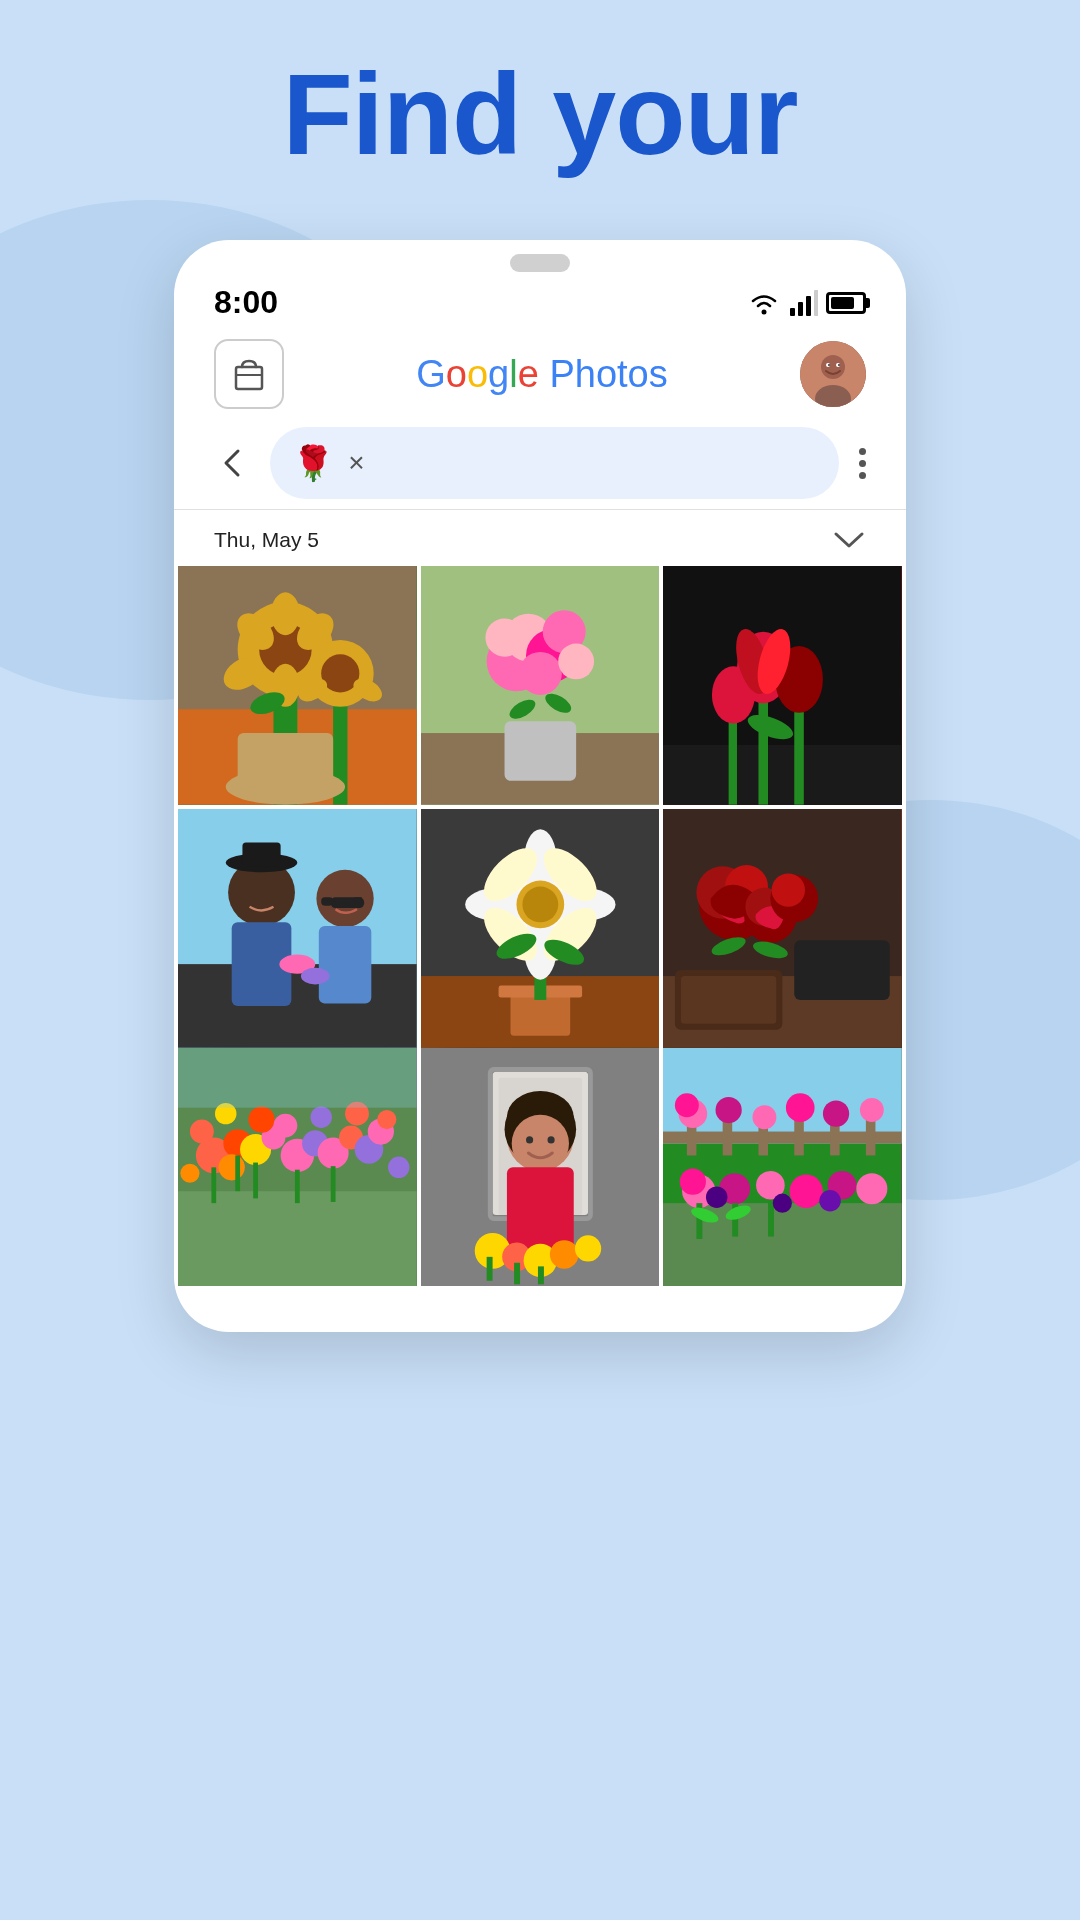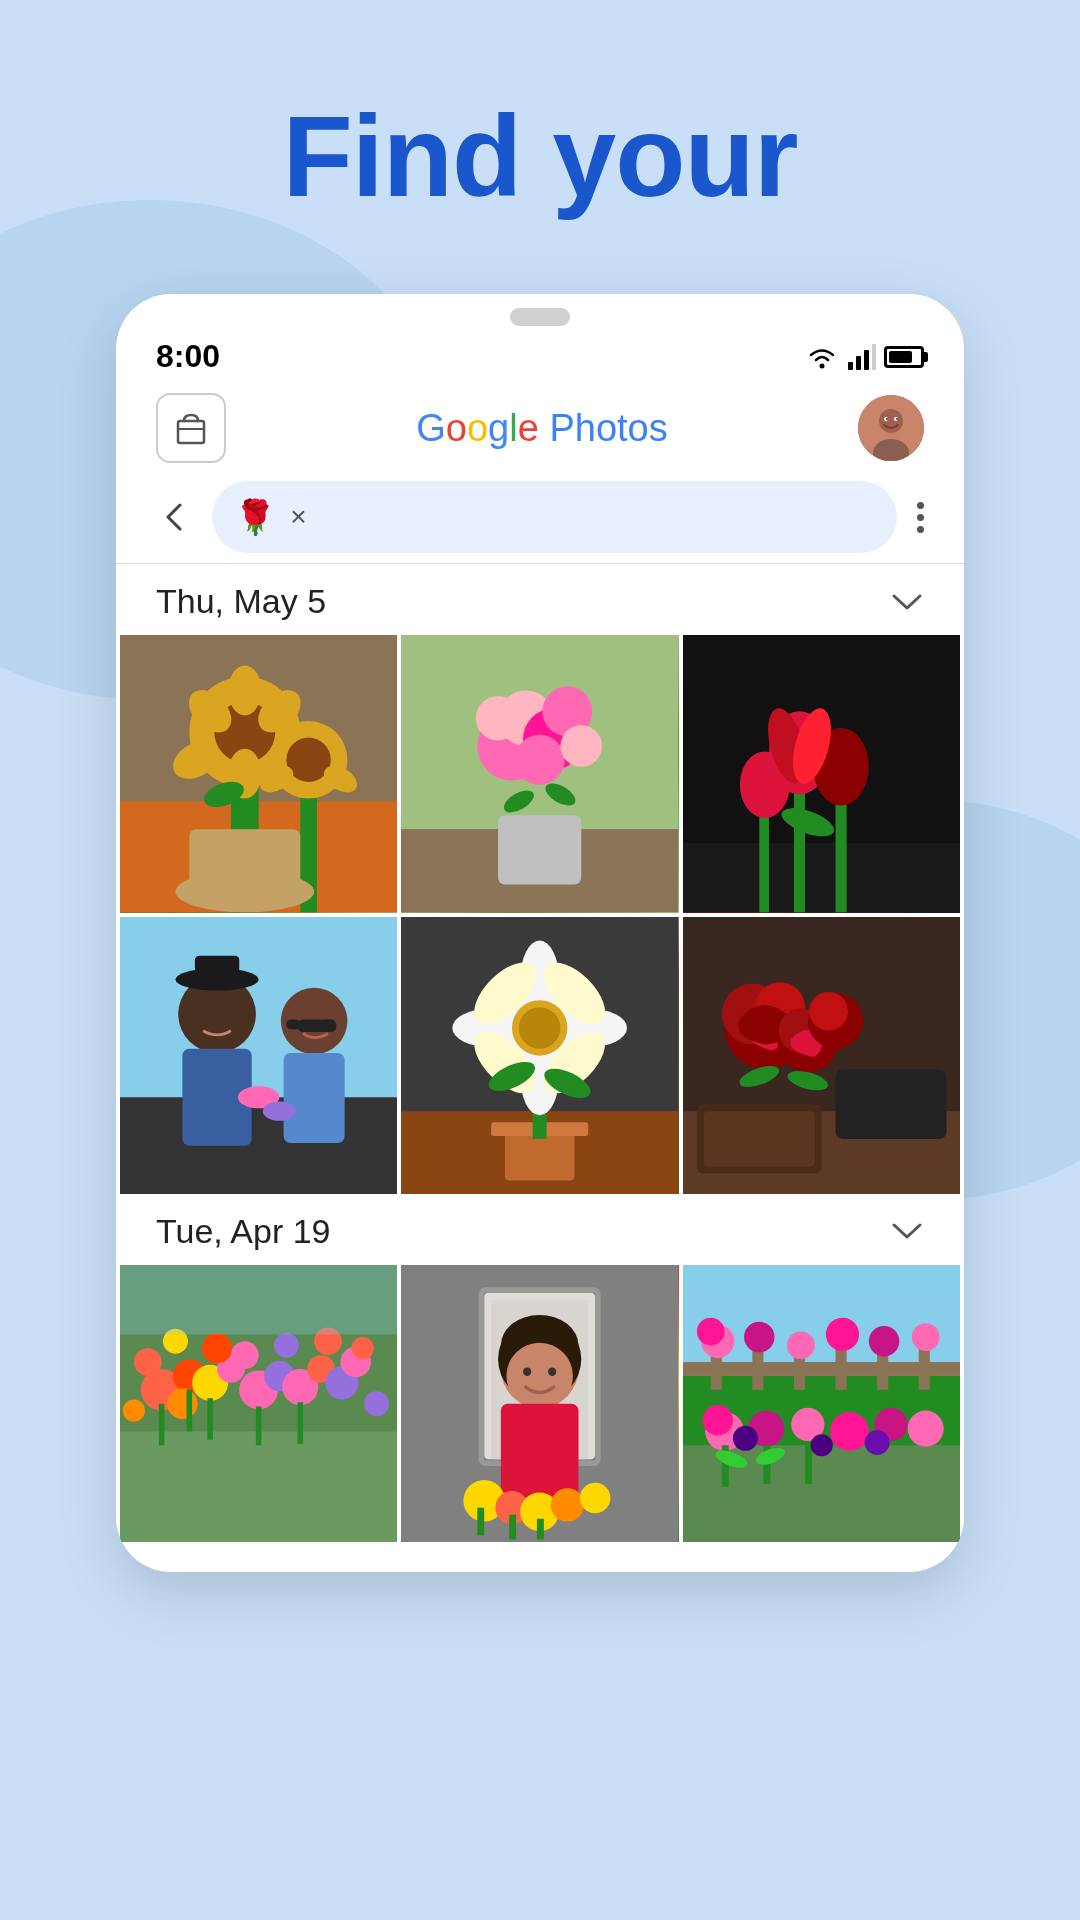--- a/index.html
+++ b/index.html
@@ -27,44 +27,44 @@
     }
     .blob2 {
       width: 500px;
       height: 400px;
       top: 800px;
       right: -100px;
     }
 
     .hero-title {
       text-align: center;
-      padding-top: 90px;
+      padding-top: 48px;
       padding-bottom: 60px;
       position: relative;
       z-index: 2;
     }
 
     .hero-title h1 {
       font-size: 115px;
       font-weight: 800;
       color: #1a56cc;
       line-height: 1.15;
       letter-spacing: -1px;
     }
 
     .phone-mockup {
       position: relative;
       z-index: 2;
-      margin: 12px auto;
-      width: 848px;
+      margin: 0 auto;
+      width: 732px;
       background: #ffffff;
       border-radius: 55px;
       box-shadow: 0 20px 60px rgba(0,0,0,0.15);
       overflow: hidden;
-      padding-bottom: 30px;
+      padding-bottom: 46px;
     }
 
     .phone-notch {
       width: 60px;
       height: 18px;
       background: #d0d0d0;
       border-radius: 10px;
       margin: 14px auto 0;
     }
 
@@ -253,21 +253,21 @@
 
     
     .date-header {
       display: flex;
       justify-content: space-between;
       align-items: center;
       padding: 18px 40px 14px;
     }
 
     .date-label {
-      font-size: 34px;
+      font-size: 21px;
       font-weight: 500;
       color: #222;
     }
 
     
     .photo-grid {
       display: grid;
       grid-template-columns: repeat(3, 1fr);
       gap: 4px;
       padding: 0 4px;
@@ -562,26 +562,20 @@
           <ellipse cx="90" cy="118" rx="15" ry="6" fill="#228B22" transform="rotate(15 90 118)"></ellipse>
 
           <rect x="10" y="135" width="90" height="50" fill="#4a2a18" rx="5"></rect>
           <rect x="15" y="140" width="80" height="40" fill="#5a3520" rx="3"></rect>
         </svg>
       </div>
     </div>
   </div>
 
   <div>
-    <div class="date-header">
-      <span class="date-label">Tue, Apr 19</span>
-      <svg width="34" height="22" viewBox="0 0 34 22" fill="none">
-        <path d="M4 5 L17 17 L30 5" stroke="#555" stroke-width="3" stroke-linecap="round" stroke-linejoin="round"></path>
-      </svg>
-    </div>
 
     <div class="photo-grid">
 
       <div class="photo-cell photo-wildflowers">
         <svg width="100%" height="100%" viewBox="0 0 200 200" preserveAspectRatio="xMidYMid slice">
           <rect width="200" height="200" fill="#5a8a50"></rect>
           <rect x="0" y="120" width="200" height="80" fill="#6a9a60"></rect>
 
           <circle cx="30" cy="90" r="15" fill="#FF6347"></circle>
           <circle cx="50" cy="80" r="12" fill="#FF4500"></circle>

